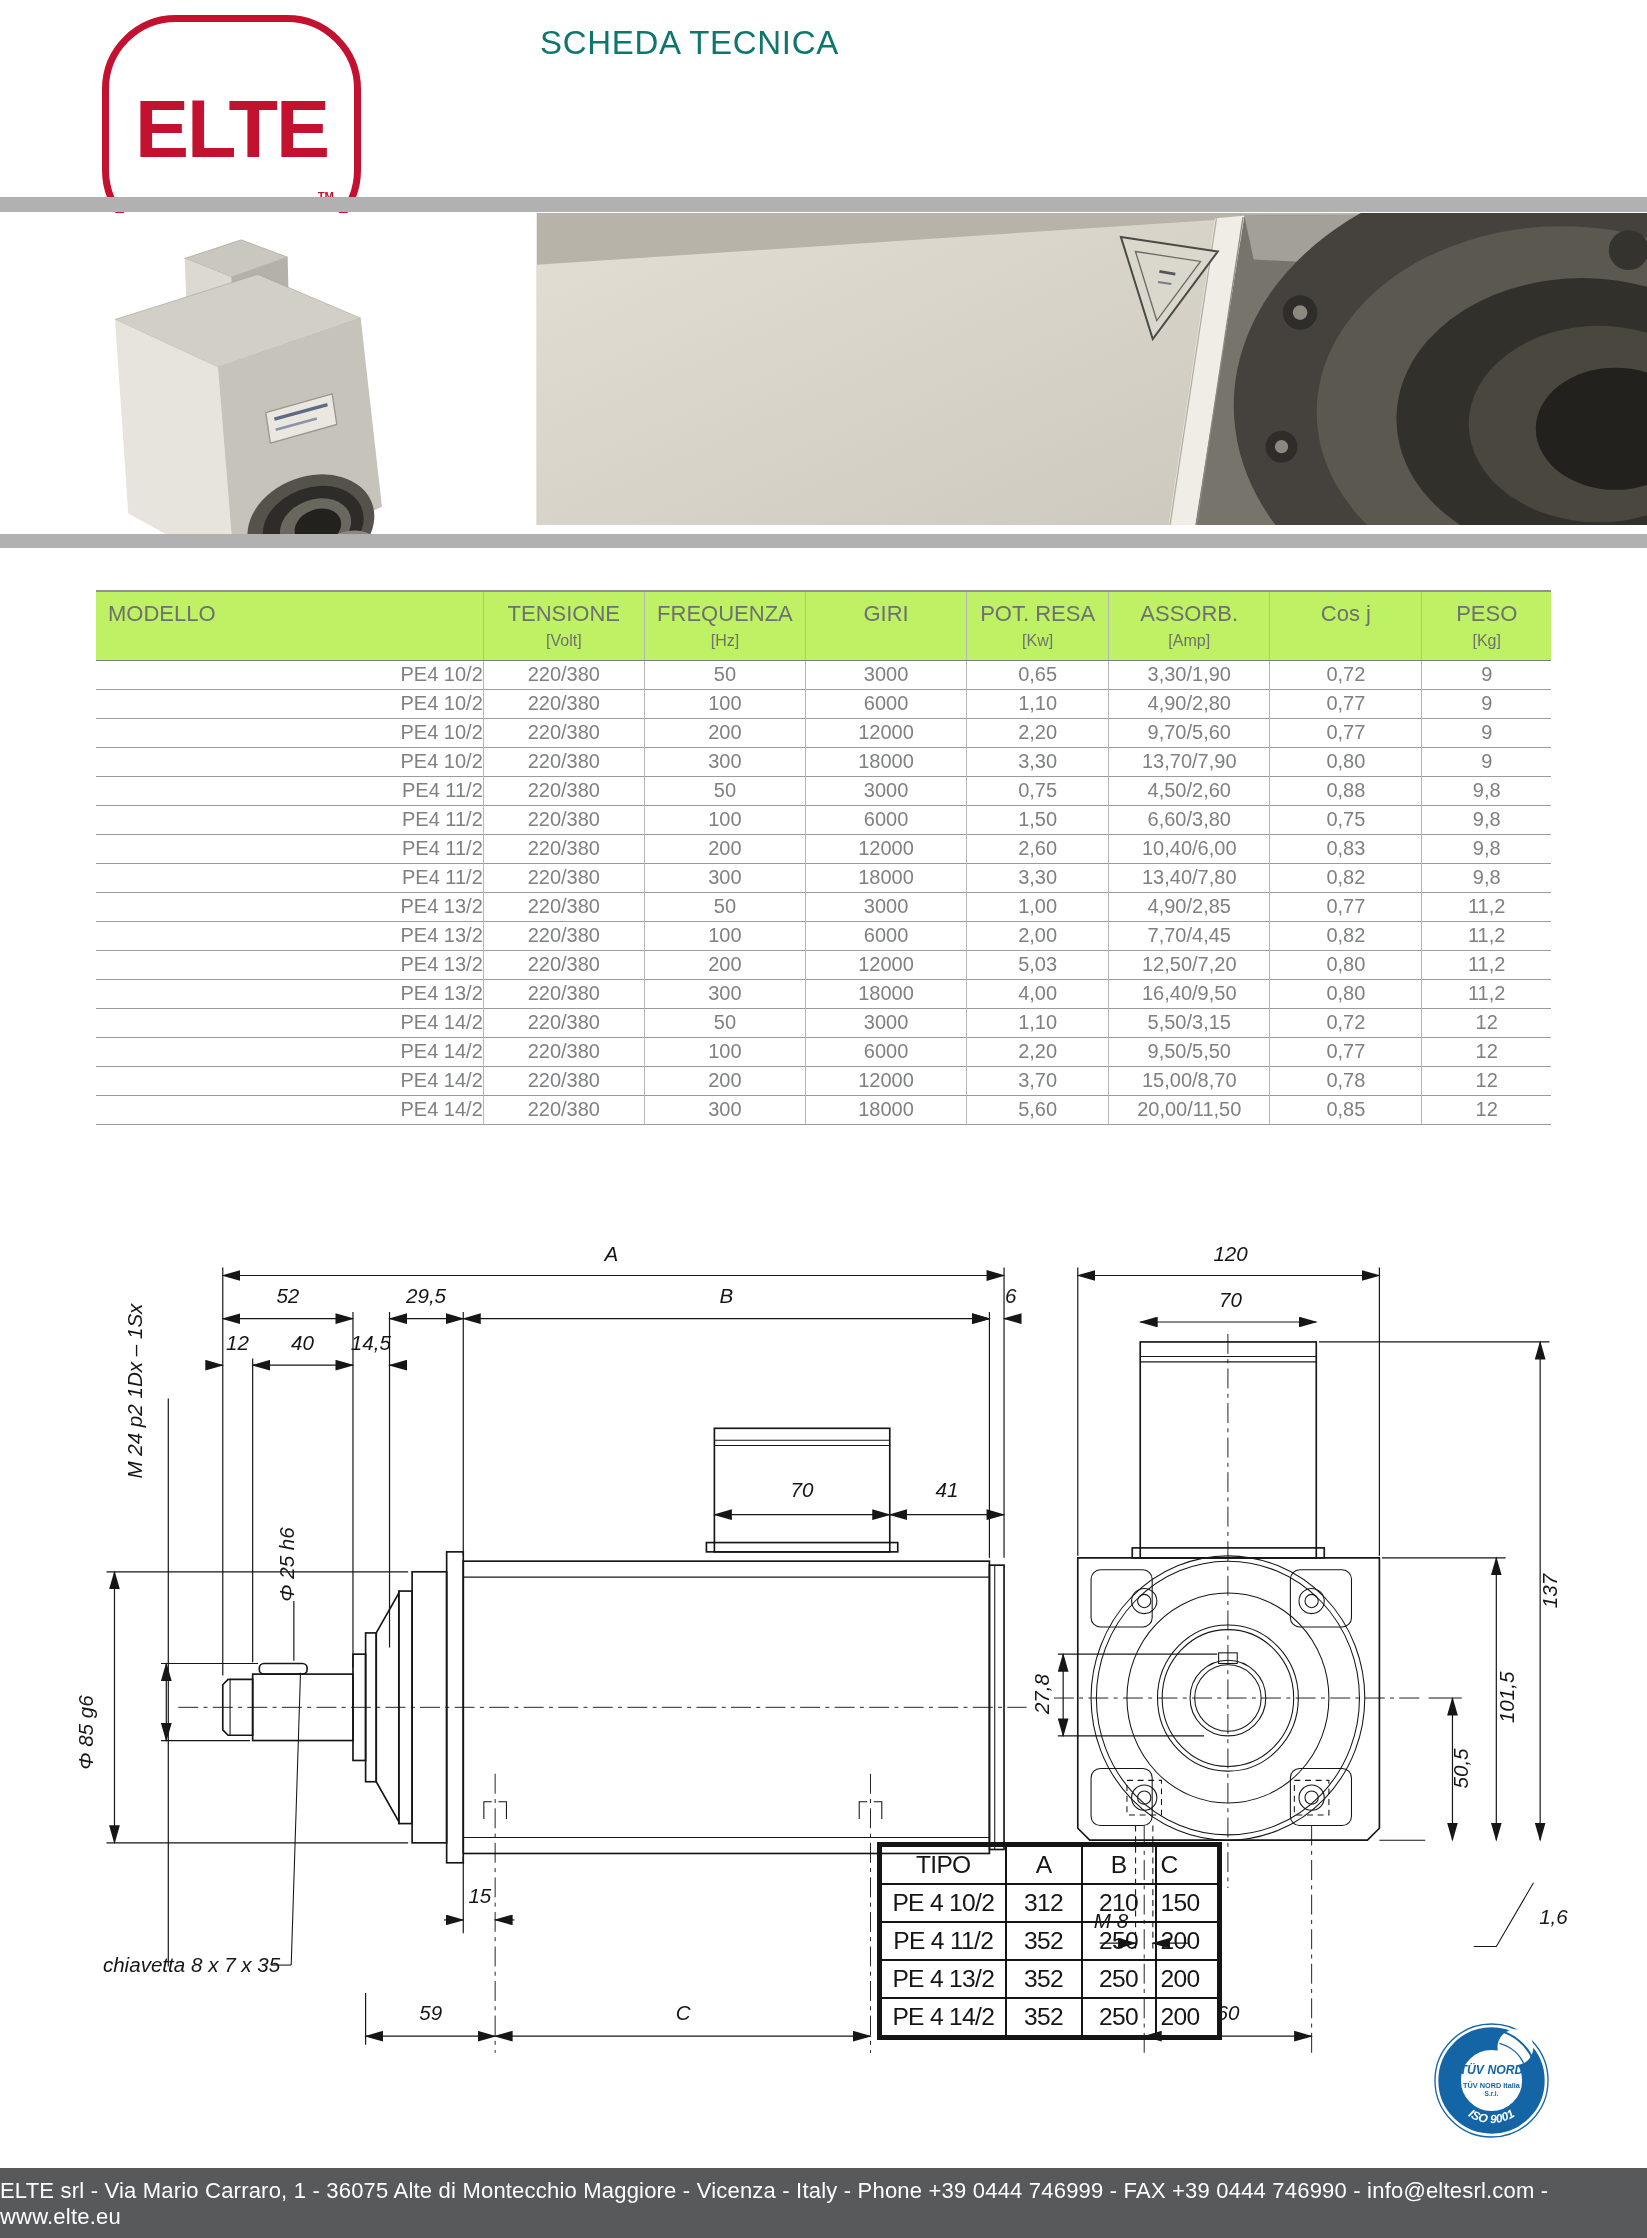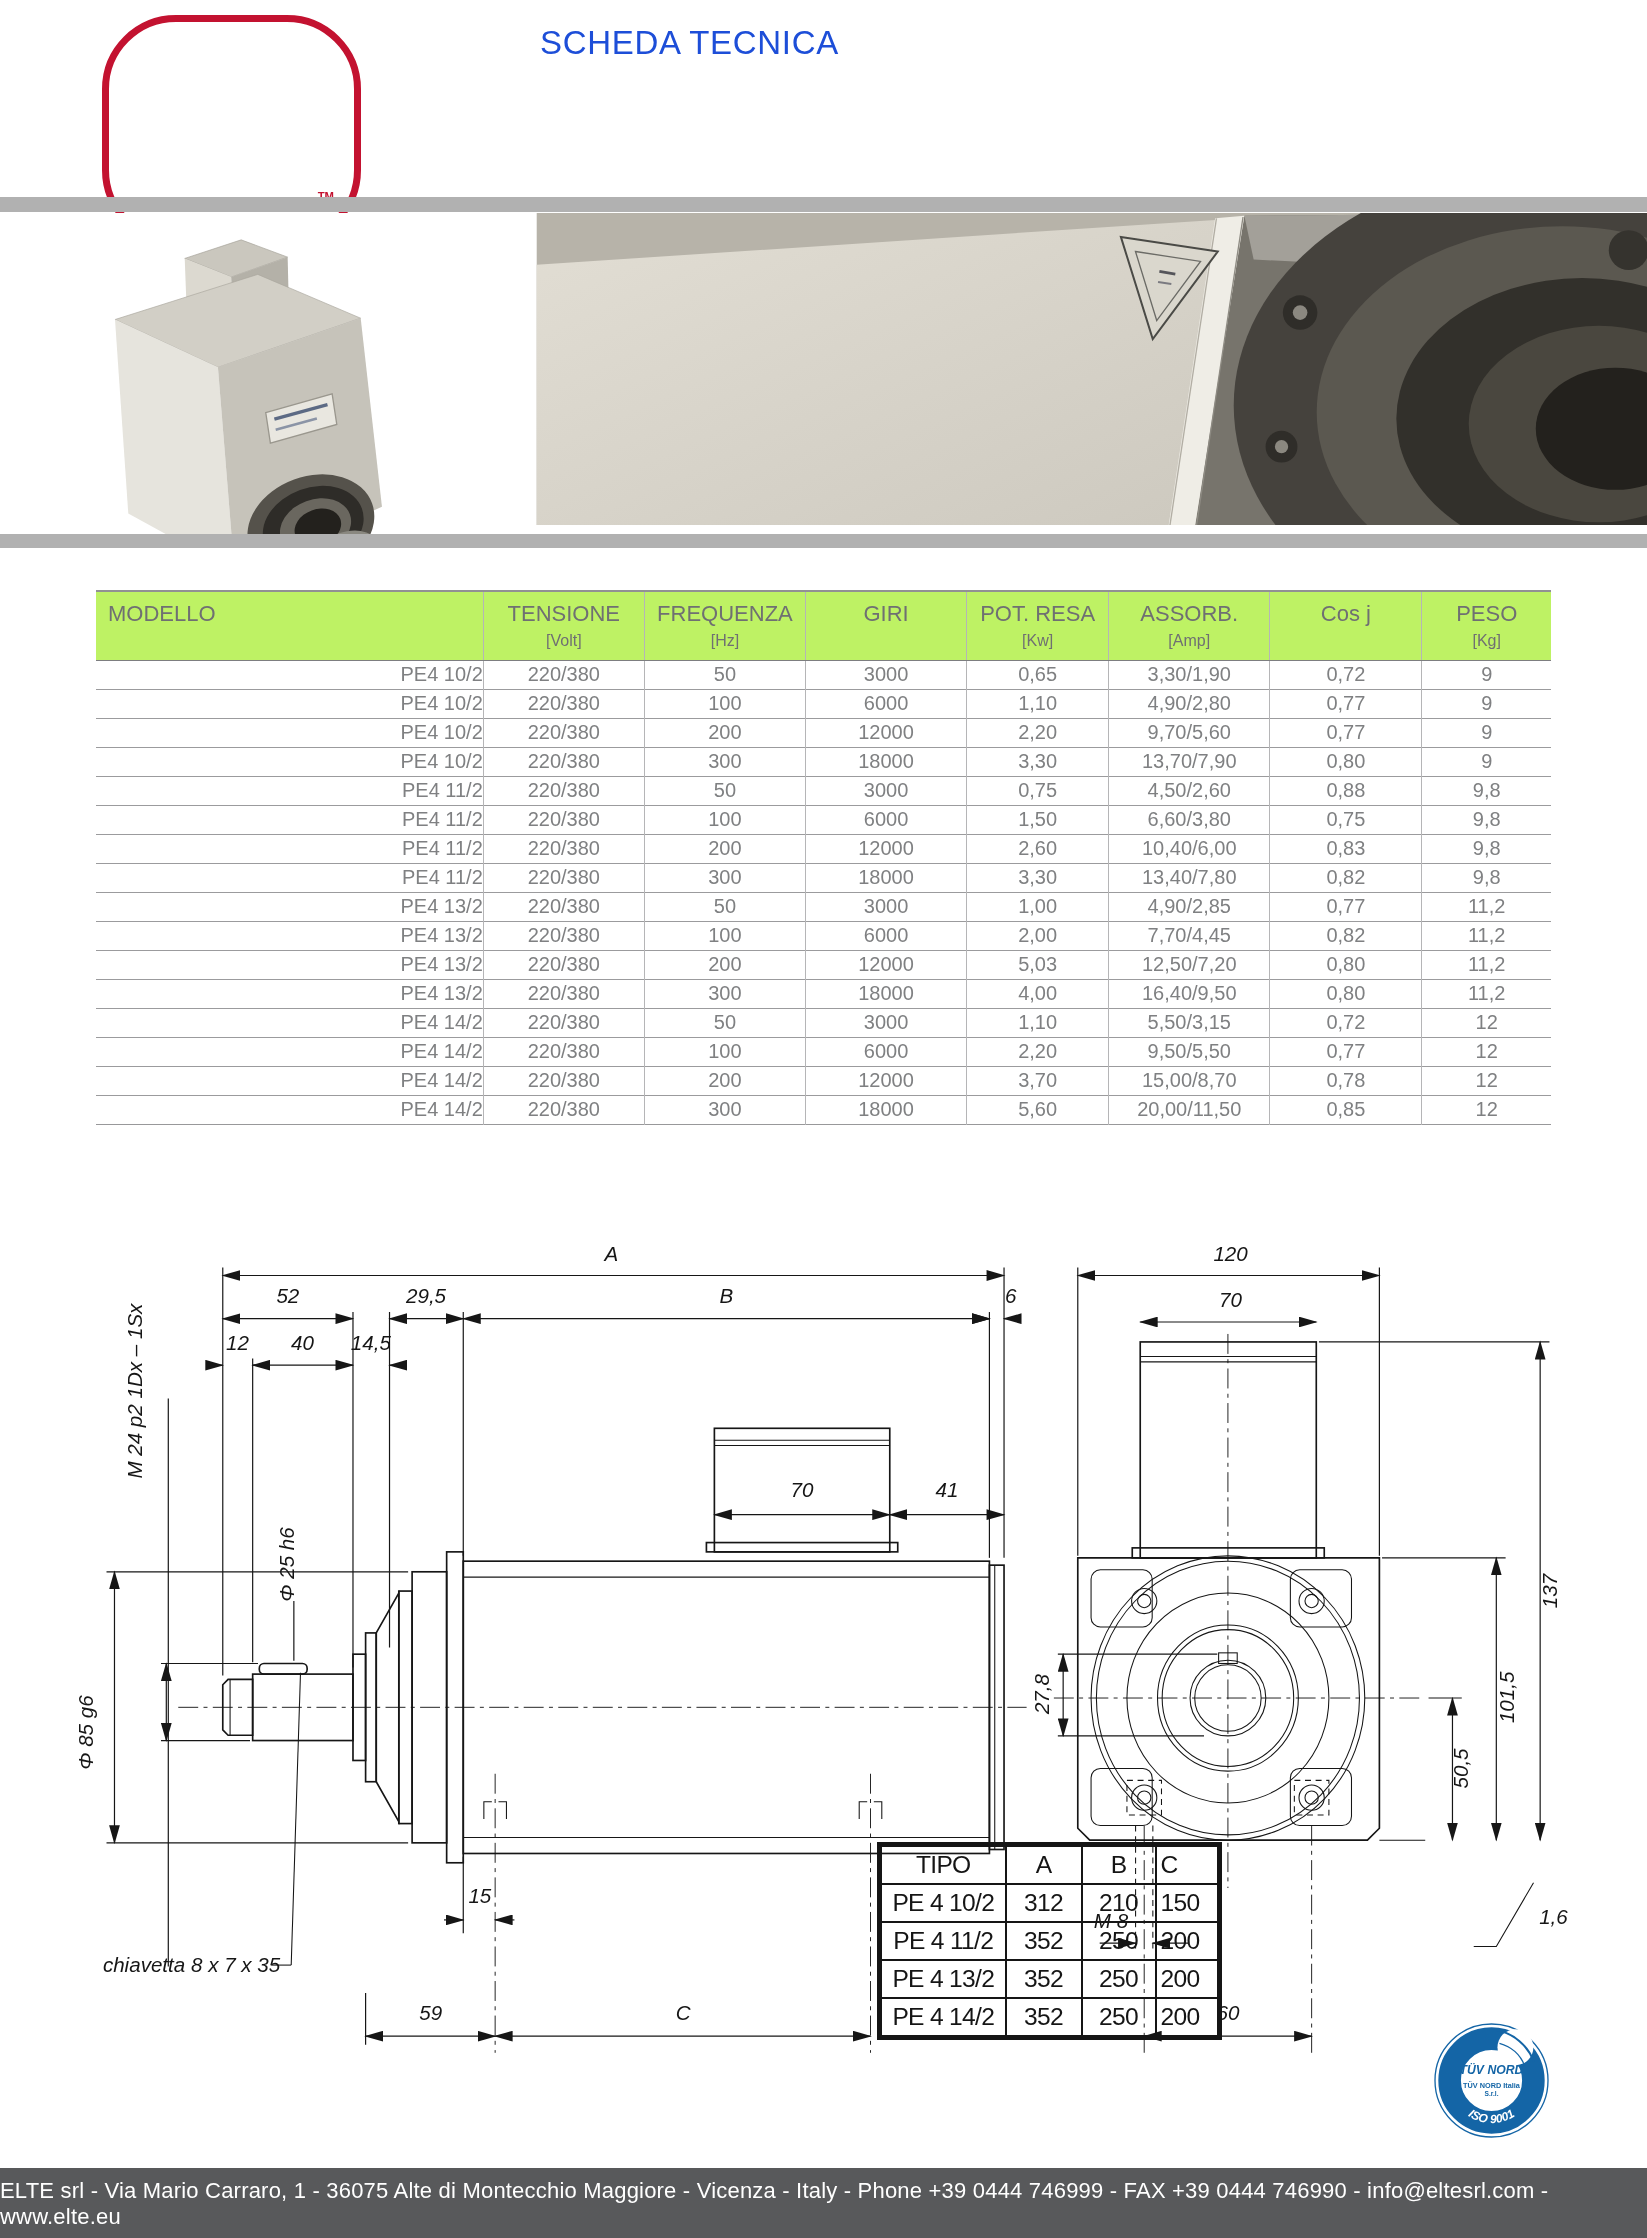--- a/index.html
+++ b/index.html
@@ -7,21 +7,21 @@
         font-family:"Liberation Sans",sans-serif;}
   .abs{position:absolute;}
 
   
   #logo-box{left:102px;top:14.6px;width:245px;height:215px;border:7.3px solid #c31230;
             border-radius:74px;display:flex;align-items:center;justify-content:center;}
   #logo-text{font-size:81px;font-weight:900;color:#c31230;letter-spacing:-2px;}
   #logo-tm{right:20px;bottom:35px;font-size:11.3px;font-weight:700;color:#c31230;}
   #logo-tagline{left:98px;top:284px;width:253px;text-align:center;font-size:18.6px;
                 font-weight:700;color:#58595b;}
-  #doc-type{left:540px;top:24px;font-size:33px;color:#1d4ed8;letter-spacing:0.7px;}
+  #doc-type{left:540px;top:24px;font-size:33px;color:#0f766e;letter-spacing:0.7px;}
   #model-title{left:540px;top:153px;font-size:56px;color:#c31230;word-spacing:14.6px;}
 
   
   .gray-bar{left:0;width:1648px;background:#b1b1b1;}
   #bar-top{top:197px;height:15.3px;}
   #bar-bottom{top:534px;height:14px;}
   #photo-left{left:30px;top:213px;width:506px;height:322px;background:#fff;}
   #photo-right{left:536px;top:213px;width:1112px;height:312px;}
 
   
@@ -61,20 +61,21 @@
   #footer-bar{left:0;top:2168px;width:1648px;height:71px;background:#58595b;
               display:flex;align-items:center;justify-content:center;}
   #footer-text{color:#ffffff;font-size:22px;letter-spacing:0.2px;}
 </style>
 </head>
 <body>
 
 <div id="page">
 
   <div class="abs" id="logo-box">
+    <span id="logo-text">ELTE</span>
     <span class="abs" id="logo-tm">TM</span>
   </div>
   <div class="abs" id="logo-tagline">High speed precision spindles</div>
   <div class="abs" id="doc-type">SCHEDA TECNICA</div>
 
   <div class="abs gray-bar" id="bar-top"></div>
 
   <div class="abs" id="photo-left">
     <svg width="506" height="322" viewBox="0 0 762 484">
       <defs>

